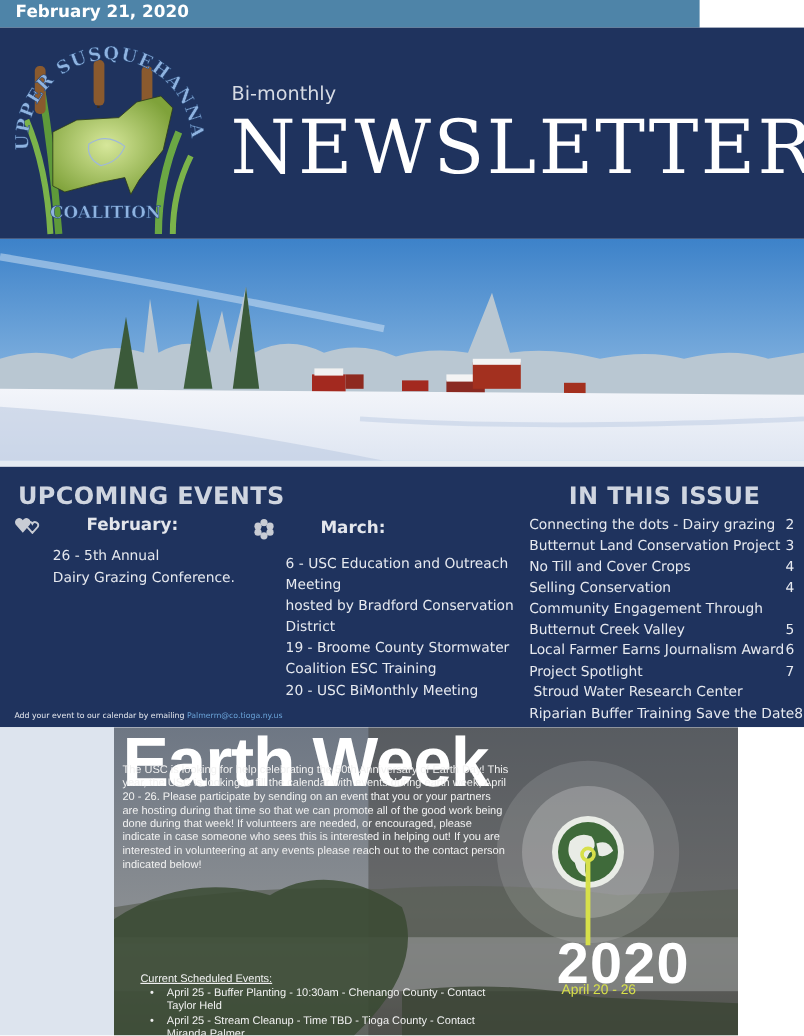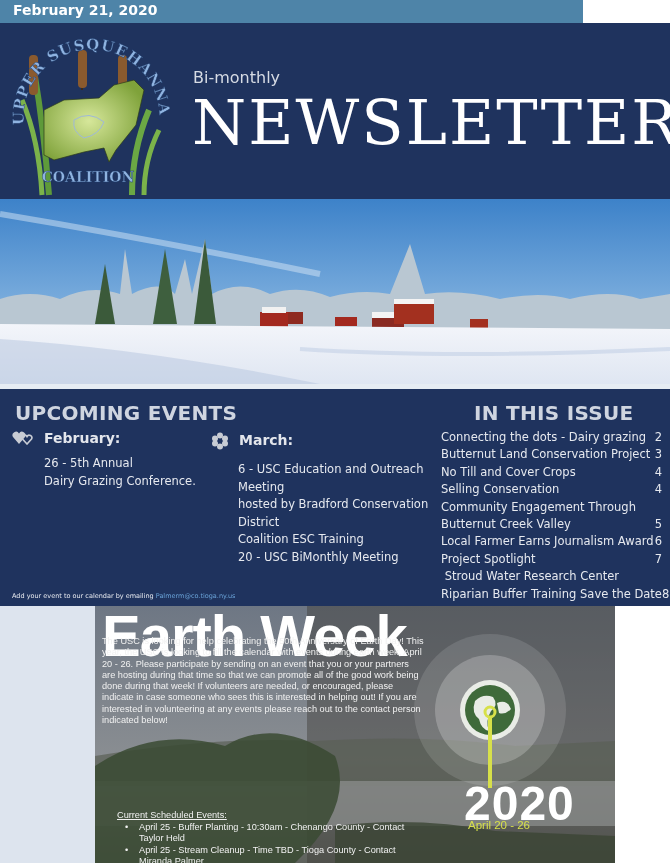--- a/index.html
+++ b/index.html
@@ -7,21 +7,21 @@
   .date-bar { position: absolute; left: 0; top: 0; width: 583px; height: 23px; background: #4e84a8; }
   .date-bar span { position: absolute; left: 13px; top: 2px; color: #fff; font-weight: bold; font-size: 14px; font-family: "DejaVu Sans", sans-serif; }
   .masthead { position: absolute; left: 0; top: 23px; width: 670px; height: 176px; background: #1f335e; }
   .logo { position: absolute; left: 4px; top: 30px; width: 168px; height: 168px; }
   .bimonthly { position: absolute; left: 193px; top: 68px; color: #d6dbe4; font-size: 16px; font-weight: normal; }
   .newsletter { position: absolute; left: 192px; top: 86px; color: #ffffff; font-family: "DejaVu Serif", serif; font-size: 62px; letter-spacing: 2px; font-weight: normal; }
   .photo { position: absolute; left: 0; top: 199px; width: 670px; height: 185px; overflow: hidden; }
   .photo-divider { position: absolute; left: 0; top: 384px; width: 670px; height: 5px; background: #e6ecf3; }
   .events { position: absolute; left: 0; top: 389px; width: 670px; height: 217px; background: #1f335e; color: #e6e9ef; }
   .events h2 { position: absolute; font-size: 20px; font-weight: bold; color: #cfd5e0; letter-spacing: 0.3px; }
-  .month { position: absolute; font-weight: bold; font-size: 14px; color: #e3e6ec; }
+  .month { position: absolute; font-weight: bold; font-size: 14px; color: #e3e6ec; margin-left: 28px; }
   .evt-text { position: absolute; font-size: 11.5px; line-height: 17.6px; color: #e6e9ef; }
   .toc { position: absolute; left: 441px; top: 40px; width: 221px; font-size: 11.5px; color: #e6e9ef; }
   .toc-row { display: flex; justify-content: space-between; height: 17.4px; line-height: 17.4px; white-space: nowrap; }
   .footnote { position: absolute; left: 12px; top: 203px; font-size: 6.5px; color: #e6e9ef; white-space: nowrap; }
   .footnote a { color: #6aa3d8; text-decoration: none; }
   .left-pad { position: absolute; left: 0; top: 606px; width: 95px; height: 257px; background: #dde4ee; }
   .earth { position: absolute; left: 95px; top: 606px; width: 520px; height: 285px; overflow: hidden; }
   .earth-title { position: absolute; left: 7px; top: -4px; font-size: 58px; font-weight: bold; color: #ffffff; letter-spacing: -1px; font-family: "Liberation Sans", sans-serif; }
   .earth-body { position: absolute; left: 7px; top: 30px; width: 322px; font-size: 9.2px; line-height: 11.3px; color: #f1f1f1; font-family: "Liberation Sans", sans-serif; }
   .earth-sub { position: absolute; left: 9px; top: 204px; font-size: 9.2px; text-decoration: underline; color: #f1f1f1; font-family: "Liberation Sans", sans-serif; margin-left: 13px; }
@@ -131,20 +131,21 @@
         <circle cx="14" cy="11.5" r="3"></circle>
     </g>
     <circle cx="9" cy="9" r="2.2" fill="#1f335e"></circle>
   </svg>
   <div class="month" style="left:239px; top:43px;">March:</div>
   <div class="evt-text" style="left:238px; top:72px;">
     <div>6 - USC Education and Outreach</div>
     <div>Meeting</div>
     <div>hosted by Bradford Conservation</div>
     <div>District</div>
+    <div>19 - Broome County Stormwater</div>
     <div>Coalition ESC Training</div>
     <div>20 - USC BiMonthly Meeting</div>
   </div>
 
   <h2 style="left:474px; top:12px;">IN THIS ISSUE</h2>
   <div class="toc">
     <div class="toc-row">
         <span>Connecting the dots  - Dairy grazing</span>
         <span>2</span>
       </div>

